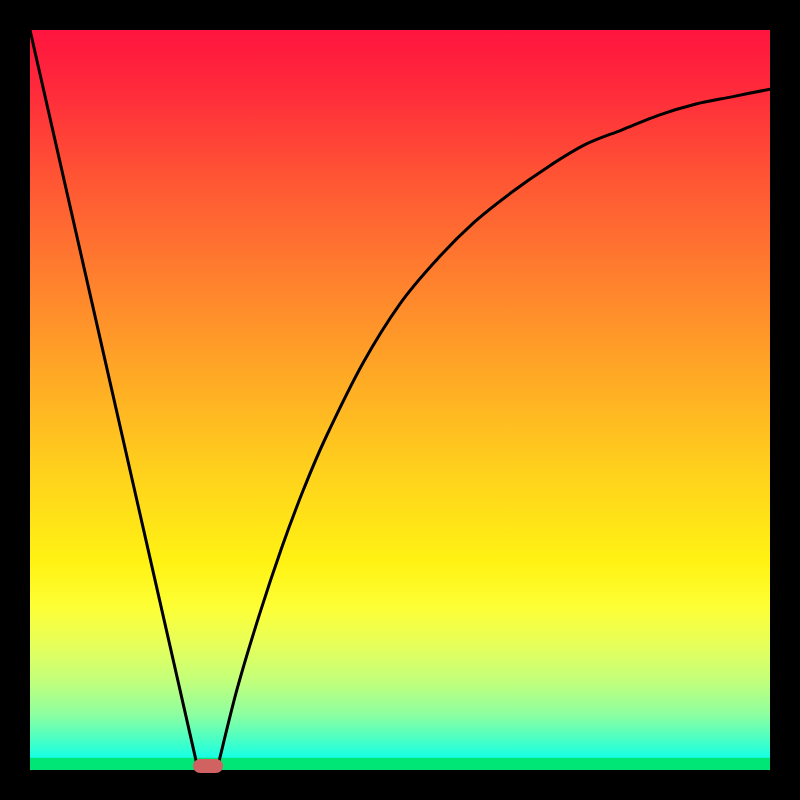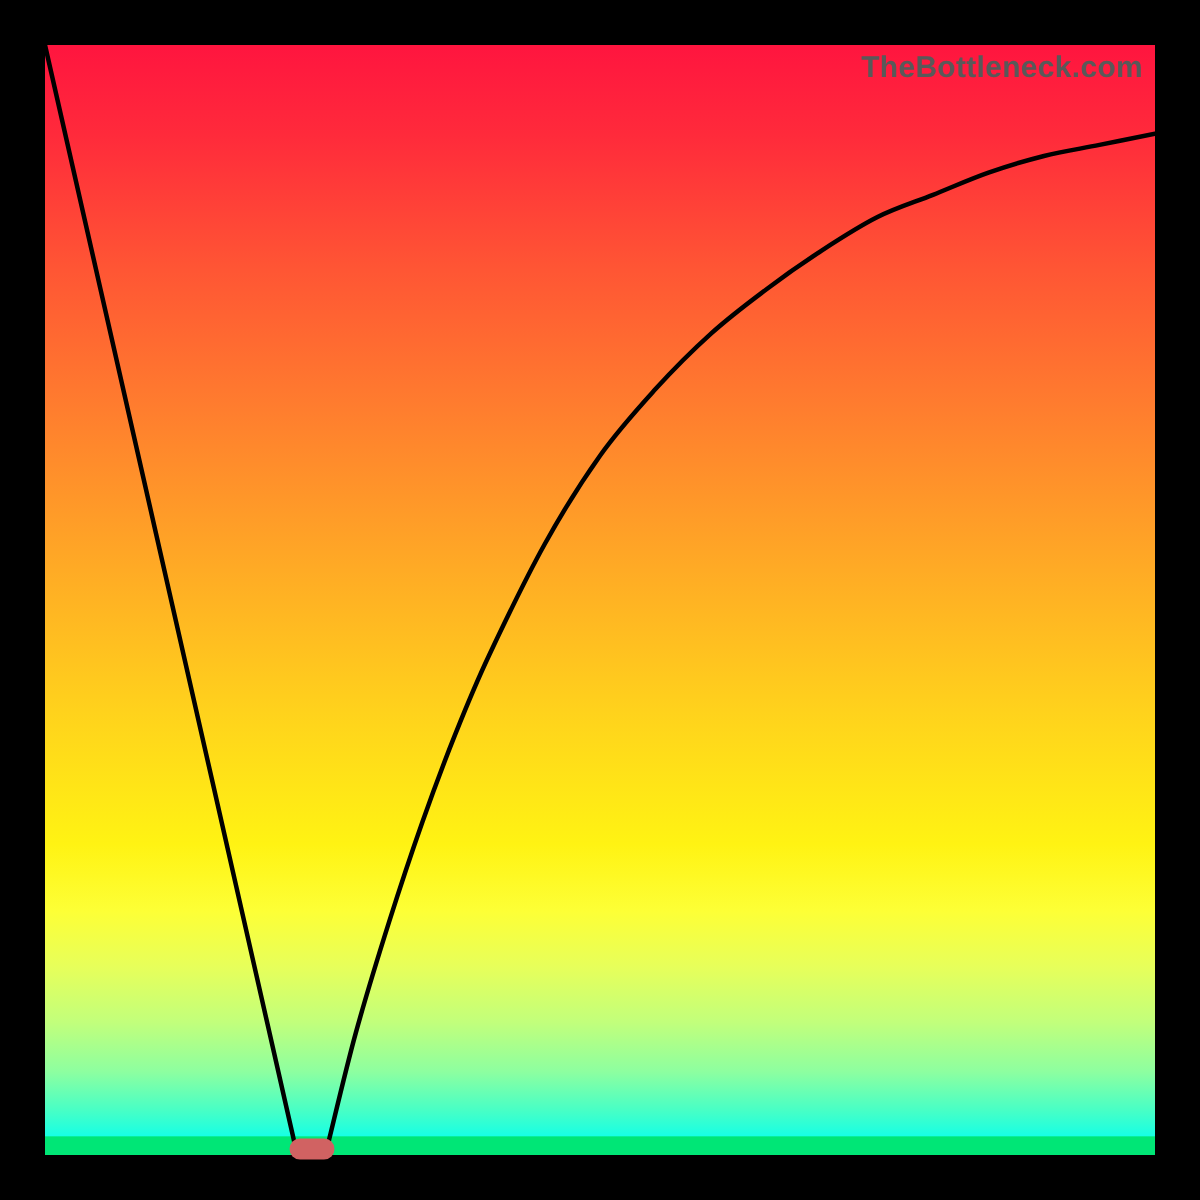--- a/index.html
+++ b/index.html
@@ -64,21 +64,20 @@
     height: 14px;
     border-radius: 7px;
     background: #d16262;
   }
 </style>
 </head>
 <body>
 
 <div class="frame">
   <div class="plot-area">
-    <div class="watermark">TheBottleneck.com</div>
 
     <svg class="curve" viewBox="0 0 740 740" preserveAspectRatio="none">
       <path d="M0.0 0.0 L37.0 162.8 L74.0 325.6 L111.0 488.4 L148.0 651.2 L166.5 732.6 M 188.7 732.6 C 191.8 720.3, 200.4 683.3, 207.2 658.6 C 214.0 633.9, 222.0 608.0, 229.4 584.6 C 236.8 561.2, 244.2 539.0, 251.6 518.0 C 259.0 497.0, 266.4 477.3, 273.8 458.8 C 281.2 440.3, 286.1 428.0, 296.0 407.0 C 305.9 386.0, 320.7 355.2, 333.0 333.0 C 345.3 310.8, 357.7 291.1, 370.0 273.8 C 382.3 256.5, 394.7 243.0, 407.0 229.4 C 419.3 215.8, 431.7 203.5, 444.0 192.4 C 456.3 181.3, 468.7 172.0, 481.0 162.8 C 493.3 153.5, 505.7 144.9, 518.0 136.9 C 530.3 128.9, 542.7 120.9, 555.0 114.7 C 567.3 108.5, 579.7 104.8, 592.0 99.9 C 604.3 95.0, 616.7 89.4, 629.0 85.1 C 641.3 80.8, 653.7 77.1, 666.0 74.0 C 678.3 70.9, 690.7 69.1, 703.0 66.6 C 715.3 64.1, 733.8 60.4, 740.0 59.2" fill="none" stroke="#000000" stroke-width="3" stroke-linecap="round" stroke-linejoin="round"></path>
     </svg>
 
     <div class="dip-marker" style="left: 162.6px; top: 728.56px; background: rgb(209, 98, 98);"></div>
   </div>
 </div>
 
 </body></html>

